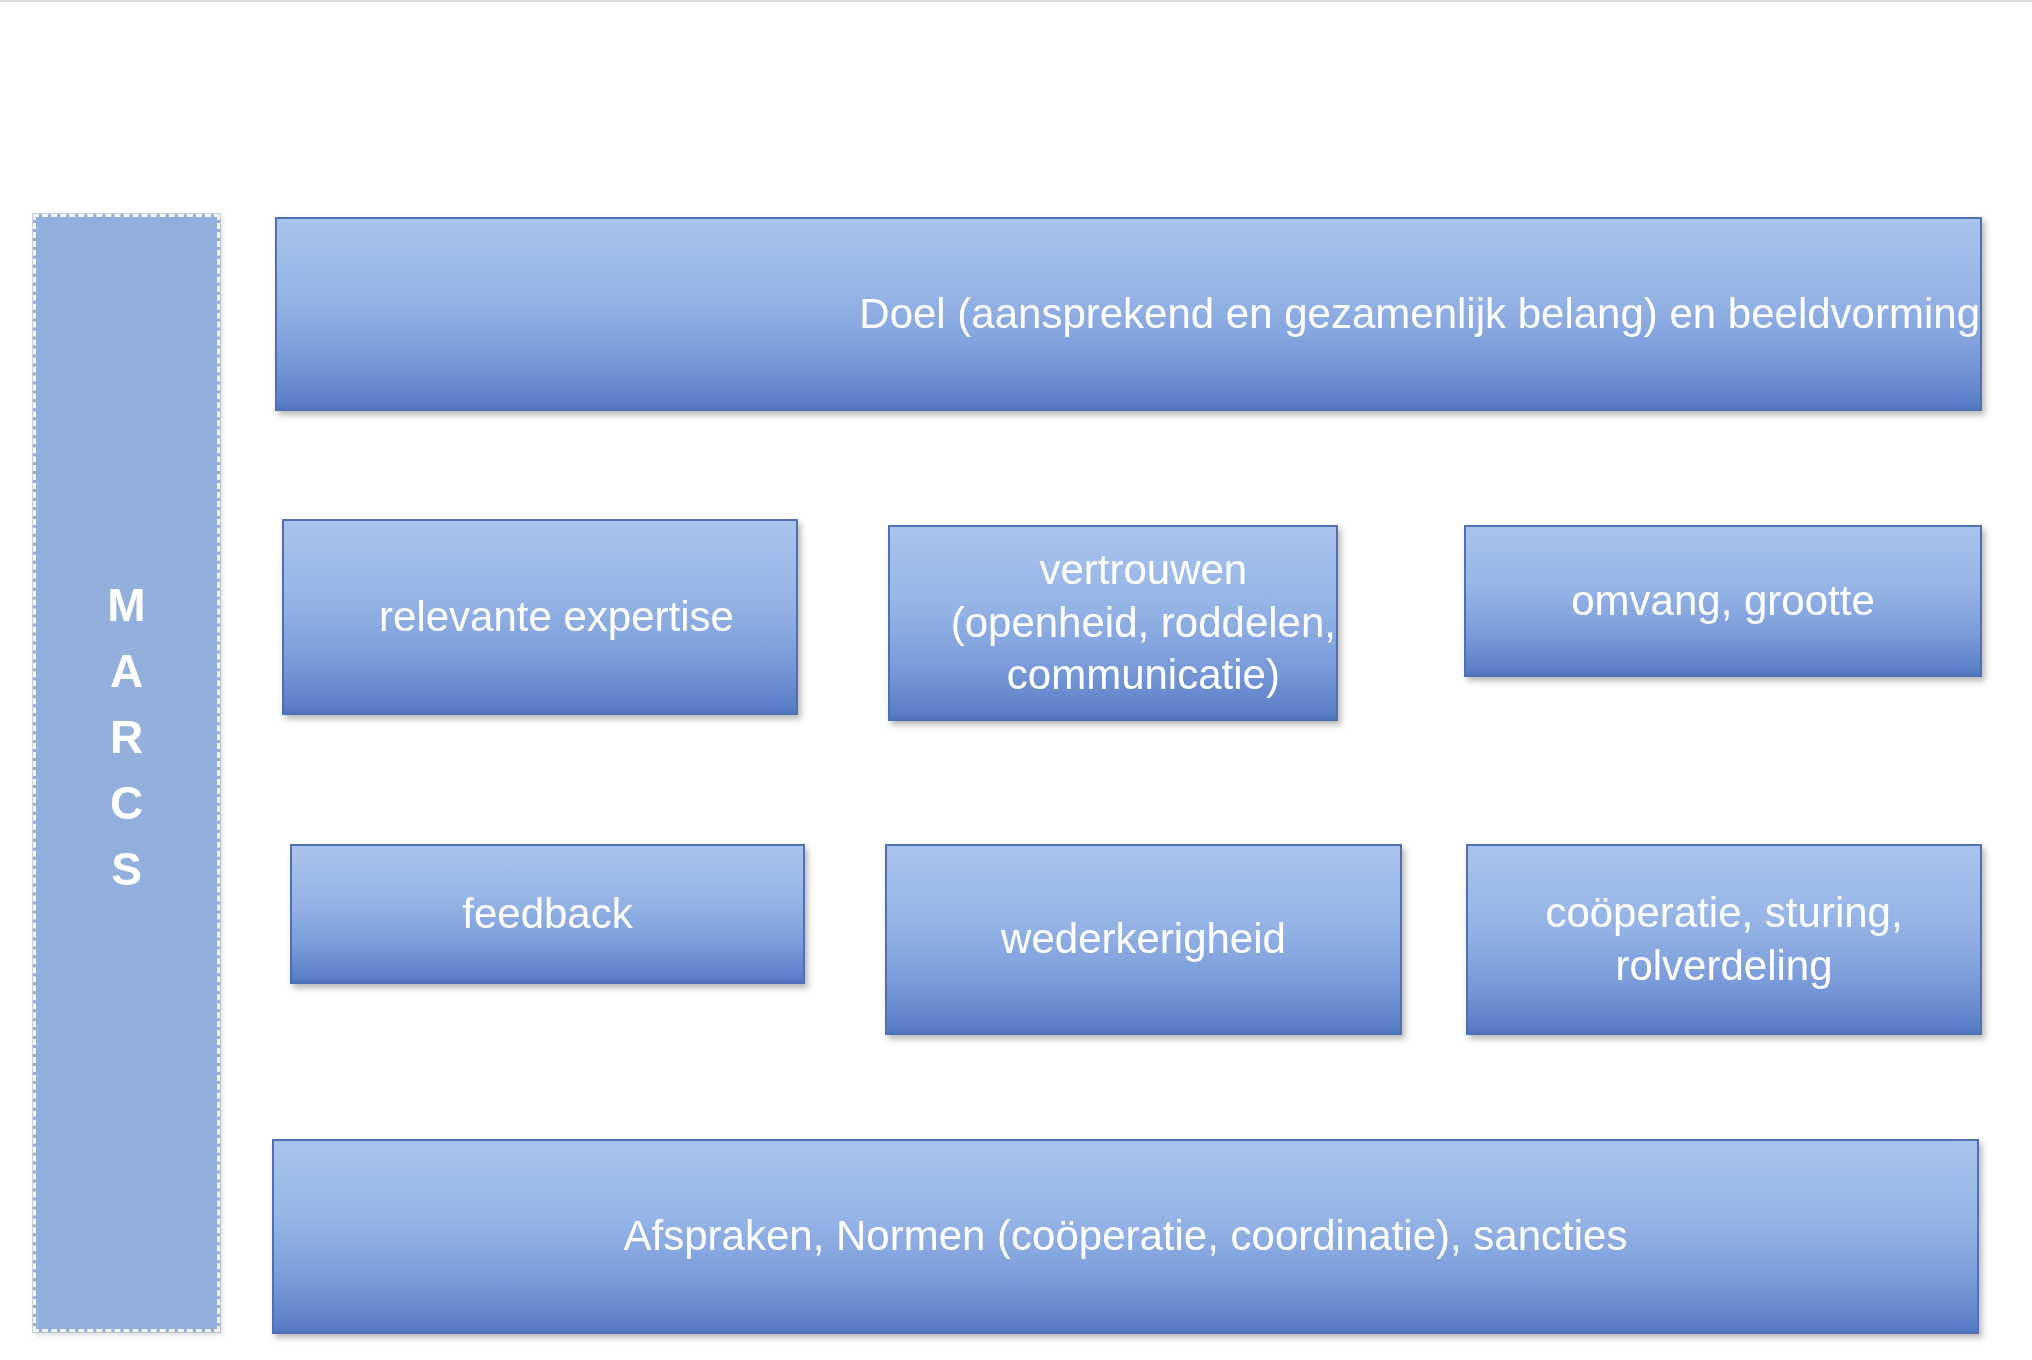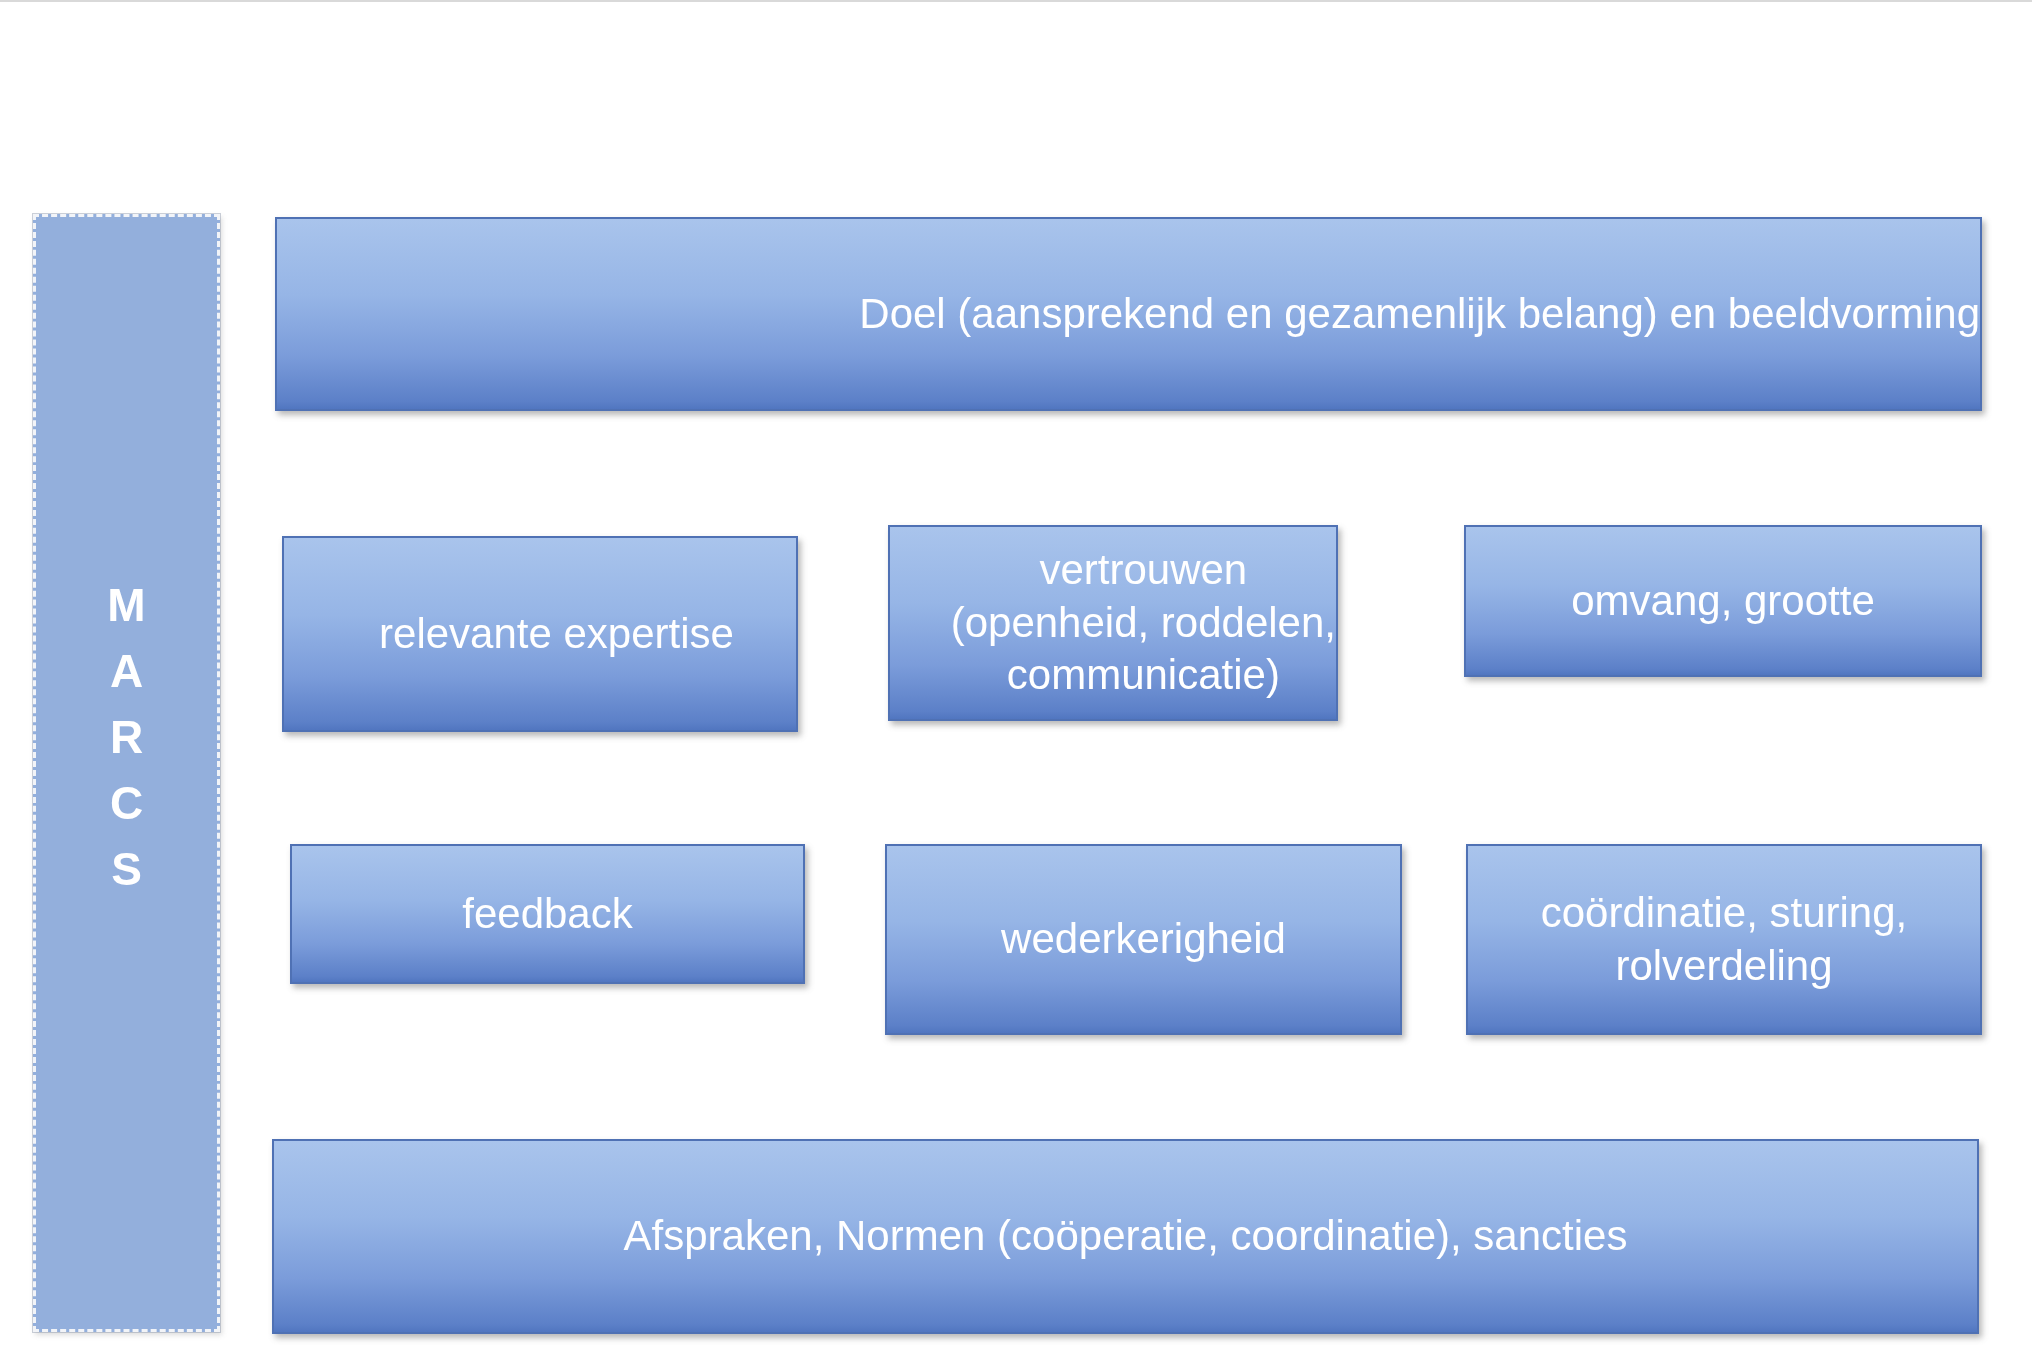--- a/index.html
+++ b/index.html
@@ -71,21 +71,21 @@
 A
 R
 C
 S</div>
   </div>
 
   <div class="shape blue-box" style="left:275px; top:215px; width:1707px; height:194px;justify-content:flex-end;">
     <span>Doel (aansprekend en gezamenlijk belang) en beeldvorming</span>
   </div>
 
-  <div class="shape blue-box" style="left:282px; top:534px; width:516px; height:196px;padding-left:33px;">
+  <div class="shape blue-box" style="left:282px; top:517px; width:516px; height:196px;padding-left:33px;">
     <span>relevante expertise</span>
   </div>
 
   <div class="shape blue-box" style="left:888px; top:523px; width:450px; height:196px;justify-content:flex-end;">
     <span>vertrouwen
 (openheid, roddelen,
 communicatie)</span>
   </div>
 
   <div class="shape blue-box" style="left:1464px; top:523px; width:518px; height:152px;">
@@ -94,21 +94,21 @@
 
   <div class="shape blue-box" style="left:290px; top:842px; width:515px; height:140px;">
     <span>feedback</span>
   </div>
 
   <div class="shape blue-box" style="left:885px; top:842px; width:517px; height:191px;">
     <span>wederkerigheid</span>
   </div>
 
   <div class="shape blue-box" style="left:1466px; top:842px; width:516px; height:191px;">
-    <span>coördinatie, sturing,
+    <span>coöperatie, sturing,
 rolverdeling</span>
   </div>
 
   <div class="shape blue-box" style="left:272px; top:1137px; width:1707px; height:195px;">
     <span>Afspraken, Normen (coöperatie, coordinatie), sancties</span>
   </div>
 
 </div>
 
 </body></html>

